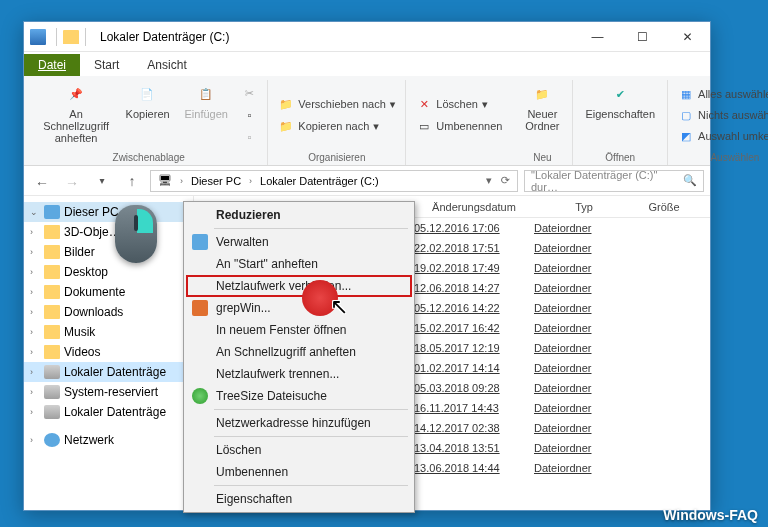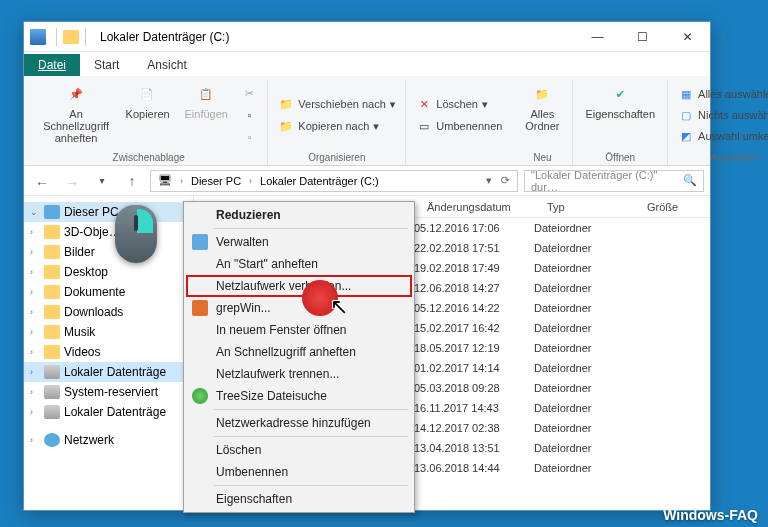--- a/index.html
+++ b/index.html
@@ -7,21 +7,21 @@
 .window { position: absolute; left: 23px; top: 21px; width: 688px; height: 490px; background: #fff; border: 1px solid #5a91c0; box-shadow: 0 4px 20px rgba(0,0,0,.3); display: flex; flex-direction: column; }
 .titlebar { height: 30px; background: #fff; display: flex; align-items: center; padding-left: 6px; border-bottom: 1px solid #e5e5e5; }
 .titlebar .ticon { width: 16px; height: 16px; background: linear-gradient(#5fa8e8,#2c6db5); border-radius: 1px; margin-right: 4px; }
 .titlebar .sep { width: 1px; height: 18px; background: #ccc; margin: 0 6px; }
 .titlebar .fold { width: 16px; height: 14px; background: #ffd36b; border-radius: 1px 1px 0 0; }
 .titlebar .title { margin-left: 8px; font-size: 12px; color: #000; }
 .winctrl { margin-left: auto; display: flex; }
 .winbtn { width: 45px; height: 29px; display: flex; align-items: center; justify-content: center; font-size: 12px; color: #333; }
 .tabs { height: 24px; background: #fff; display: flex; align-items: flex-end; padding-left: 0; }
 .tab { padding: 4px 14px; font-size: 12px; color: #333; }
-.tab.active { background: #0f766e; color: #fff; text-decoration: underline; }
+.tab.active { background: #4d7c0f; color: #fff; text-decoration: underline; }
 .ribbon { height: 90px; background: #f5f6f7; border-bottom: 1px solid #d8d8d8; display: flex; padding: 4px 6px 0; font-size: 11px; }
 .rgroup { display: flex; flex-direction: column; align-items: center; border-right: 1px solid #e0e0e0; padding: 0 6px; }
 .rgroup .row { display: flex; gap: 4px; flex: 1; }
 .rbtn { display: flex; flex-direction: column; align-items: center; justify-content: flex-start; padding: 2px 6px; min-width: 48px; color: #444; }
 .rbtn.small { flex-direction: row; min-width: auto; padding: 2px 4px; gap: 4px; white-space: nowrap; }
 .rbtn.disabled { color: #aaa; }
 .ricon { width: 24px; height: 24px; margin-bottom: 2px; display: flex; align-items: center; justify-content: center; }
 .ricon.sm { width: 16px; height: 16px; margin: 0; }
 .glabel { font-size: 10px; color: #666; padding: 2px 0; }
 .addr { height: 30px; display: flex; align-items: center; padding: 2px 6px; gap: 6px; border-bottom: 1px solid #e8e8e8; }
@@ -35,26 +35,26 @@
 .titem { display: flex; align-items: center; padding: 3px 6px; gap: 4px; white-space: nowrap; }
 .titem .exp { width: 10px; font-size: 9px; color: #666; }
 .titem.sel { background: #cce8ff; }
 .titem.hl { background: #d0e7f7; }
 .ticon2 { width: 16px; height: 14px; background: #ffd36b; border-radius: 1px; }
 .ticon2.pc { background: #5ca8e0; border-radius: 2px; }
 .ticon2.drive { background: linear-gradient(#d0d0d0,#a0a0a0); border-radius: 2px; }
 .ticon2.net { background: #5ca8e0; border-radius: 50%; }
 .list { flex: 1; position: relative; }
 .lhead { display: flex; font-size: 11px; color: #444; border-bottom: 1px solid #e8e8e8; height: 22px; align-items: center; }
-.lhead .col { padding: 0 13px; }
+.lhead .col { padding: 0 13px; text-align: center; }
 .col.n { width: 220px; }
 .col.d { width: 120px; }
 .col.t { width: 100px; }
 .col.s { width: 60px; }
-.lrow { display: flex; font-size: 11px; height: 20px; align-items: center; color: #333; }
+.lrow { display: flex; font-size: 11px; height: 20px; align-items: center; color: #333; text-decoration: underline; }
 .lrow .col.n { padding-left: 28px; position: relative; }
 .lrow .col.n::before { content: ""; position: absolute; left: 8px; top: 3px; width: 14px; height: 12px; background: #ffd36b; border-radius: 1px; }
 .status { height: 22px; border-top: 1px solid #e5e5e5; display: flex; align-items: center; padding: 0 8px; font-size: 11px; color: #555; justify-content: space-between; }
 .viewsw { display: flex; gap: 2px; }
 .vbtn { width: 20px; height: 16px; border: 1px solid #ccc; }
 .contextmenu { position: absolute; left: 183px; top: 201px; width: 232px; background: #f2f2f2; border: 1px solid #a0a0a0; box-shadow: 2px 2px 6px rgba(0,0,0,.3); font-size: 12px; padding: 2px; z-index: 10; }
 .citem { display: flex; align-items: center; padding: 4px 8px 4px 30px; position: relative; color: #222; }
 .citem.bold { font-weight: 600; }
 .citem.hl { border: 2px solid #d01818; padding: 2px 6px 2px 28px; }
 .csep { height: 1px; background: #d0d0d0; margin: 2px 4px 2px 28px; }
@@ -135,21 +135,21 @@
             <div class="ricon sm">▭</div>
             <span>Umbenennen</span>
           </div>
       </div>
       <div class="glabel">&nbsp;</div>
     </div>
     <div class="rgroup">
       <div class="row">
         <div class="rbtn">
             <div class="ricon">📁</div>
-            <span style="max-width:44px;text-align:center">Alles Ordner</span>
+            <span style="max-width:44px;text-align:center">Neuer Ordner</span>
           </div>
       </div>
       <div class="glabel">Neu</div>
     </div>
     <div class="rgroup">
       <div class="row">
         <div class="rbtn">
             <div class="ricon" style="color:#2a9">✔</div>
             <span>Eigenschaften</span>
           </div>

